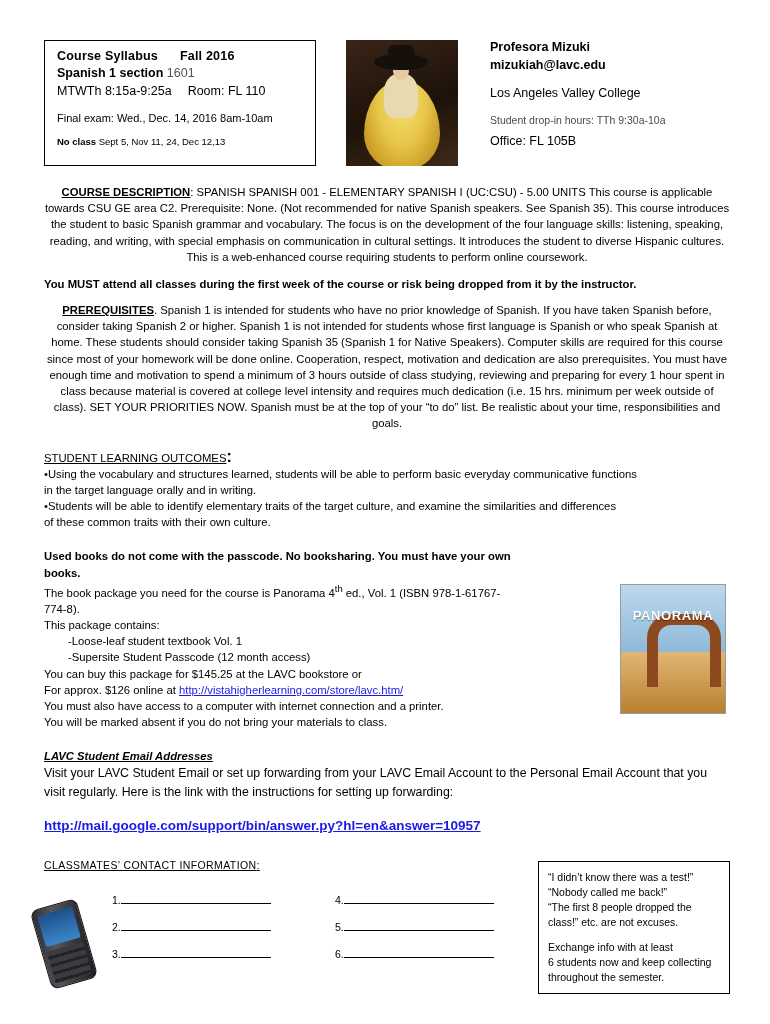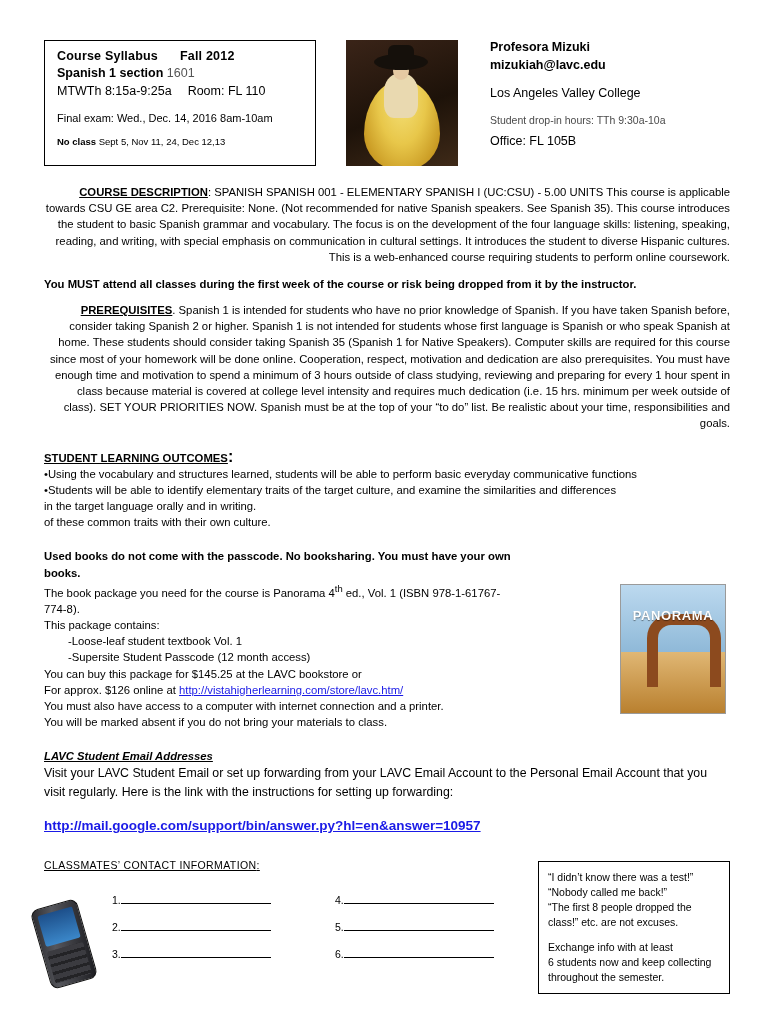--- a/index.html
+++ b/index.html
@@ -144,32 +144,32 @@
   }
   .instr-office {
     font-size: 12.5px;
     margin-top: 8px;
   }
 
   
   .body-text {
     font-size: 11.3px;
     line-height: 16.2px;
-    text-align: right;
+    text-align: center;
   }
   .para { margin-top: 12px; }
   .u { text-decoration: underline; }
   .b { font-weight: bold; }
   .bold-warning {
     font-weight: bold;
     font-size: 11.3px;
     margin-top: 13px;
   }
   .section-head {
-    font-weight: bold;
+    font-weight: normal;
     text-decoration: underline;
     font-size: 11.3px;
   }
   .section-head-wrap { margin-top: 16px; }
   .bullet-line { font-size: 11.3px; line-height: 16.2px; }
 
   
   .textbook-wrap {
     position: relative;
     margin-top: 18px;
@@ -326,21 +326,21 @@
 </head>
 <body>
 
 <div class="page">
   <div class="content">
 
     <div class="header-row">
 
       <div class="course-box">
         <div class="course-line1">
-          <span>Course Syllabus</span><span class="term">Fall 2012</span>
+          <span>Course Syllabus</span><span class="term">Fall 2016</span>
         </div>
         <div class="course-line2">
           <span>Spanish 1</span>
           <span class="sec-label">section</span>
           <span class="sec-num">1601</span>
         </div>
         <div class="course-line3">
           <span>MTWTh 8:15a-9:25a</span><span class="room">Room: FL 110</span>
         </div>
         <div class="course-final">Final exam: Wed., Dec. 14, 2016  8am-10am</div>
@@ -376,22 +376,22 @@
 
     <div class="body-text para">
       <span class="u b">PREREQUISITES</span><span>. Spanish 1 is intended for students who have no prior knowledge of Spanish.  If you have taken Spanish before, consider taking Spanish 2 or higher.  Spanish 1 is not intended for students whose first language is Spanish or who speak Spanish at home.  These students should consider taking Spanish 35 (Spanish 1 for Native Speakers).  Computer skills are required for this course since most of your homework will be done online. Cooperation, respect, motivation and dedication are also prerequisites. You must have enough time and motivation to spend a minimum of 3 hours outside of class studying, reviewing and preparing for every 1 hour spent in class because material is covered at college level intensity and requires much dedication (i.e. 15 hrs. minimum per week outside of class). SET YOUR PRIORITIES NOW. Spanish must be at the top of your “to do” list.  Be realistic about your time, responsibilities and goals.</span>
     </div>
 
     <div class="section-head-wrap">
       <div>
         <span class="section-head">STUDENT LEARNING OUTCOMES</span><span class="b">:</span>
       </div>
       <div class="bullet-line">•Using the vocabulary and structures learned, students will be able to perform basic everyday communicative functions</div>
+      <div class="bullet-line"> in the target language orally and in writing.</div>
       <div class="bullet-line">•Students will be able to identify elementary traits of the target culture, and examine the similarities and differences</div>
-      <div class="bullet-line"> in the target language orally and in writing.</div>
       <div class="bullet-line"> of these common traits with their own culture.</div>
     </div>
 
     <div class="textbook-wrap">
       <div class="textbook-text">
         <div class="b">Used books do not come with the passcode.  No booksharing.  You must have your own books.</div>
         <div>
           <span>The book package you need for the course is Panorama 4</span><sup>th</sup><span> ed., Vol. 1 (ISBN 978-1-61767-774-8).</span>
         </div>
         <div>This package contains:</div>

